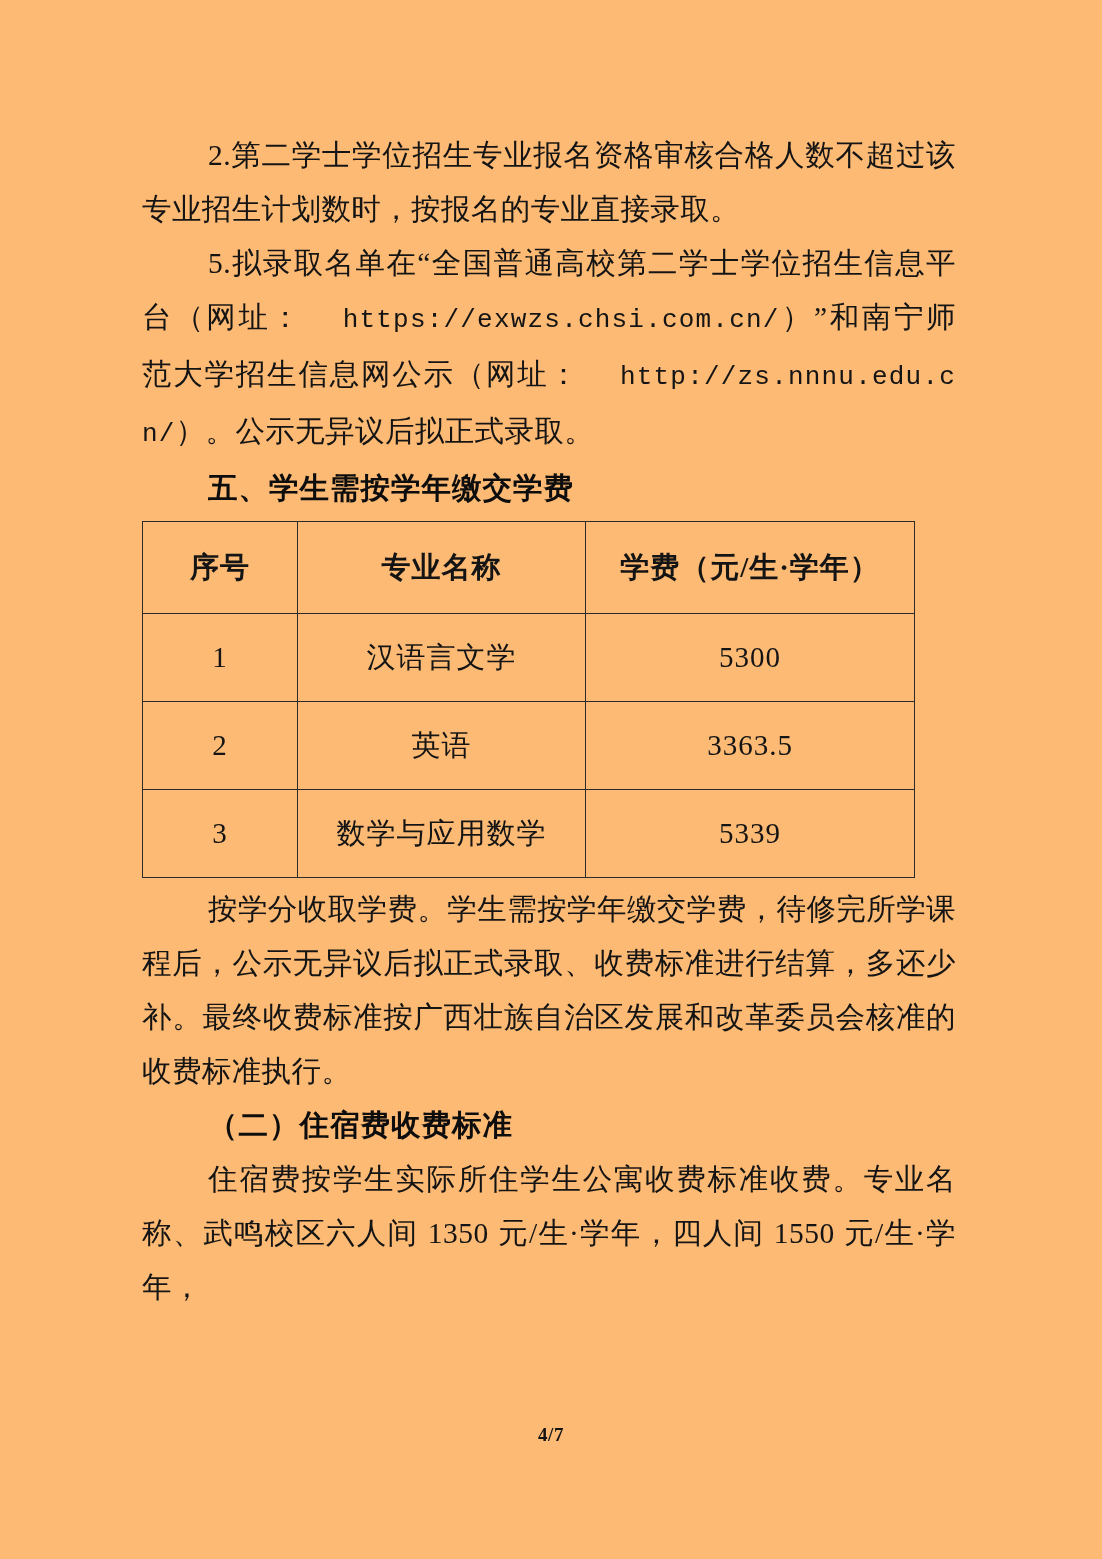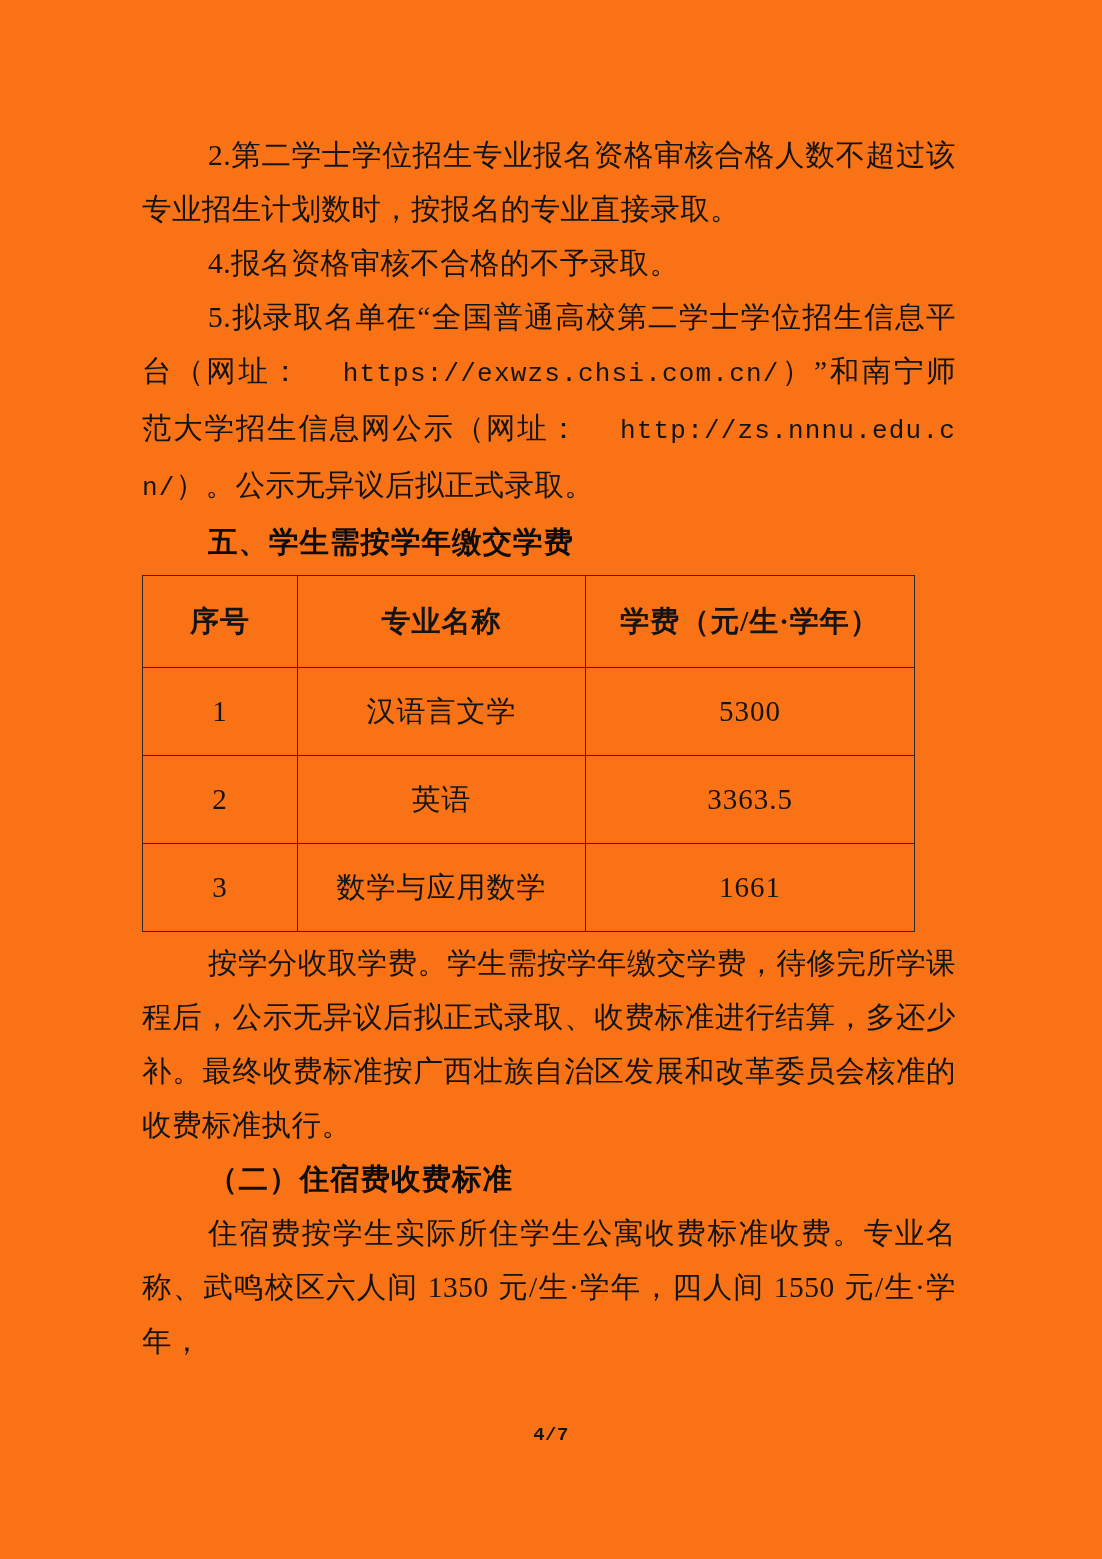--- a/index.html
+++ b/index.html
@@ -15,21 +15,21 @@
     overflow: hidden;
     font-family: "Liberation Serif", "DejaVu Serif", serif;
     color: #1a1a1a;
   }
 
   .page {
     position: absolute;
     left: 0; top: 0;
     width: 1102px;
     height: 1559px;
-    background: #f97316;
+    background: #fdba74;
   }
 
   .content {
     position: absolute;
     left: 142px;
     top: 128px;
     width: 814px;
   }
 
   
@@ -120,38 +120,37 @@
     letter-spacing: 0.5px;
   }
 
   
   .page-footer {
     position: absolute;
     left: 0;
     top: 1424px;
     width: 1102px;
     text-align: center;
-    font-family: Liberation Mono, monospace;
+    font-family: Liberation Serif, serif;
     font-size: 19px;
     font-weight: bold;
     color: #141414;
     letter-spacing: 0.5px;
   }
 </style>
 </head>
 <body>
 
 <div class="page">
 
   <div class="content">
 
     <p class="para">2.第二学士学位招生专业报名资格审核合格人数不超过该专业招生计划数时，按报名的专业直接录取。</p>
 
 
-    <p class="para">4.报名资格审核不合格的不予录取。</p>
 
     <p class="para"><span>5.拟录取名单在“全国普通高校第二学士学位招生信息平台（网址：</span><span class="url">https://exwzs.chsi.com.cn/</span><span>）”和南宁师范大学招生信息网公示（网址：</span><span class="url">http://zs.nnnu.edu.cn/</span><span>）。公示无异议后拟正式录取。</span></p>
 
     <h2 class="heading-main">五、学生需按学年缴交学费</h2>
 
 
     <div class="fee-table-wrap">
       <table class="fee-table">
         <colgroup>
           <col class="c1">
@@ -172,21 +171,21 @@
             <td class="cell-num">5300</td>
           </tr>
           <tr>
             <td class="cell-num">2</td>
             <td>英语</td>
             <td class="cell-num">3363.5</td>
           </tr>
           <tr>
             <td class="cell-num">3</td>
             <td>数学与应用数学</td>
-            <td class="cell-num">1661</td>
+            <td class="cell-num">5339</td>
           </tr>
         </tbody>
       </table>
     </div>
 
     <p class="para">按学分收取学费。学生需按学年缴交学费，待修完所学课程后，公示无异议后拟正式录取、收费标准进行结算，多还少补。最终收费标准按广西壮族自治区发展和改革委员会核准的收费标准执行。</p>
 
     <h3 class="heading-sub">（二）住宿费收费标准</h3>
 
     <p class="para"><span>住宿费按学生实际所住学生公寓收费标准收费。专业名称、武鸣校区六人间 </span><span class="inline-num">1350</span><span> 元/生·学年，四人间 </span><span class="inline-num">1550</span><span> 元/生·学年，</span></p>

